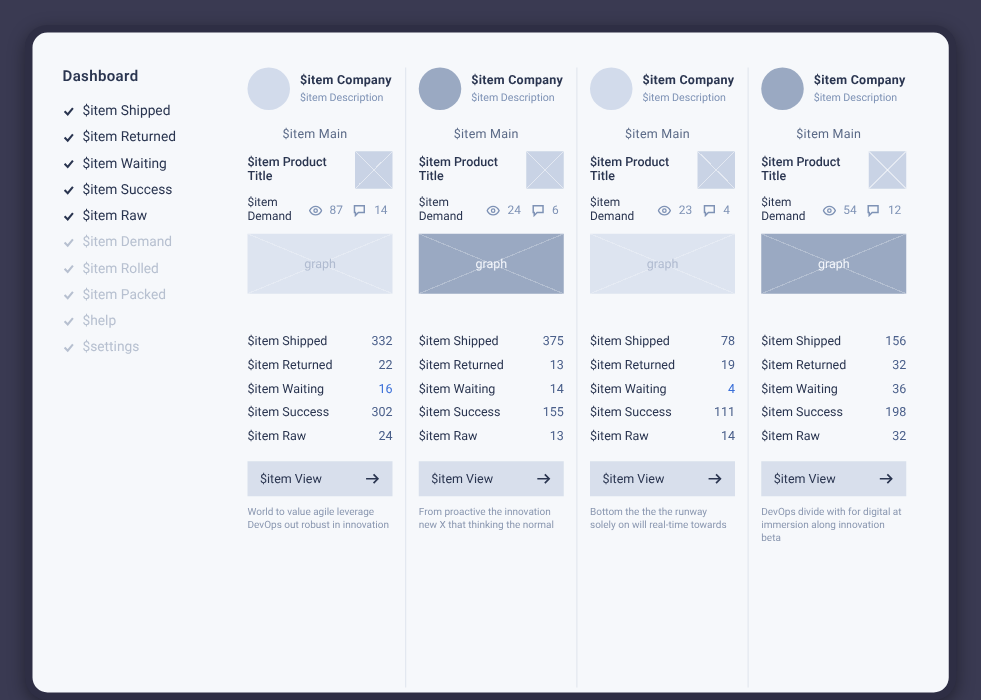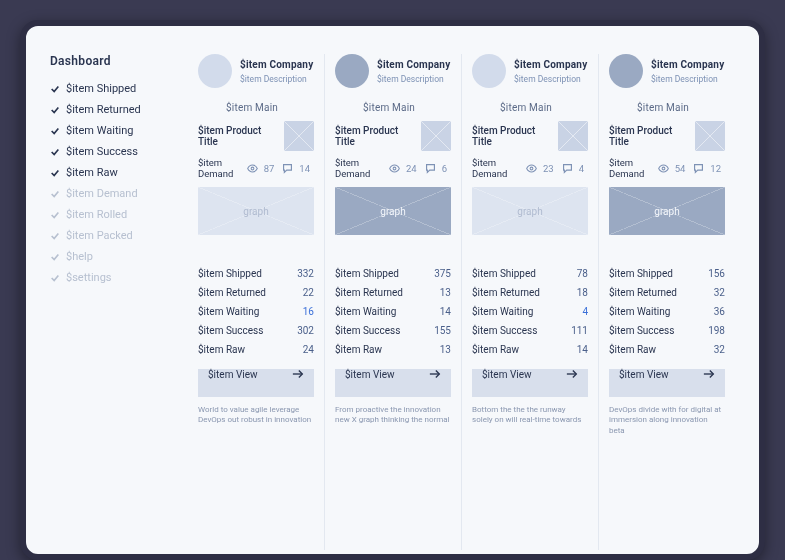--- a/index.html
+++ b/index.html
@@ -92,21 +92,21 @@
   }
   .graph::before { background: linear-gradient(to top right, transparent 49.5%, rgba(255,255,255,.25) 49.5%, rgba(255,255,255,.25) 50.5%, transparent 50.5%); }
   .graph::after  { background: linear-gradient(to top left,  transparent 49.5%, rgba(255,255,255,.25) 49.5%, rgba(255,255,255,.25) 50.5%, transparent 50.5%); }
   .graph span { position: relative; z-index: 1; }
   .stat { display:flex; justify-content: space-between; font-size: 10px; color:#2a3550; padding: 4px 0; }
   .stat .v { color:#4a5f8a; }
   .stat.hl .v { color:#3a6fd8; }
   .view-btn {
     margin-top: 10px;
     background: #d8dfec;
-    height: 28px; display:flex; align-items:flex-start; justify-content: space-between;
+    height: 28px; display:flex; align-items:center; justify-content: space-between;
     padding: 0 10px; font-size: 10px; color:#2a3550;
     cursor: pointer;
   }
   .arrow { width: 12px; height: 10px; stroke:#2a3550; fill:none; stroke-width:1.6; }
   .footer {
     font-size: 8px; color: #8a97b0; line-height: 1.3;
     margin-top: 8px;
   }
 </style>
 </head>
@@ -284,21 +284,21 @@
       <span>$item Raw</span>
       <span class="v">13</span>
     </div>
     <div class="view-btn">
       <span>$item View</span>
       <svg class="arrow" viewBox="0 0 14 10">
             <line x1="1" y1="5" x2="12" y2="5"></line>
             <polyline points="8,1 12,5 8,9"></polyline>
           </svg>
     </div>
-    <div class="footer">From proactive the innovation new X graph thinking the normal</div>
+    <div class="footer">From proactive the innovation new X that thinking the normal</div>
   </div>
       <div class="col">
     <div class="col-head">
       <div class="avatar light"></div>
       <div>
         <div class="co-title">$item Company</div>
         <div class="co-desc">$item Description</div>
       </div>
     </div>
     <div class="main-label">$item Main</div>
@@ -320,21 +320,21 @@
     </div>
     <div class="graph light">
           <span>graph</span>
         </div>
     <div class="stat">
       <span>$item Shipped</span>
       <span class="v">78</span>
     </div>
         <div class="stat">
       <span>$item Returned</span>
-      <span class="v">18</span>
+      <span class="v">19</span>
     </div>
         <div class="stat hl">
       <span>$item Waiting</span>
       <span class="v">4</span>
     </div>
         <div class="stat">
       <span>$item Success</span>
       <span class="v">111</span>
     </div>
         <div class="stat">

